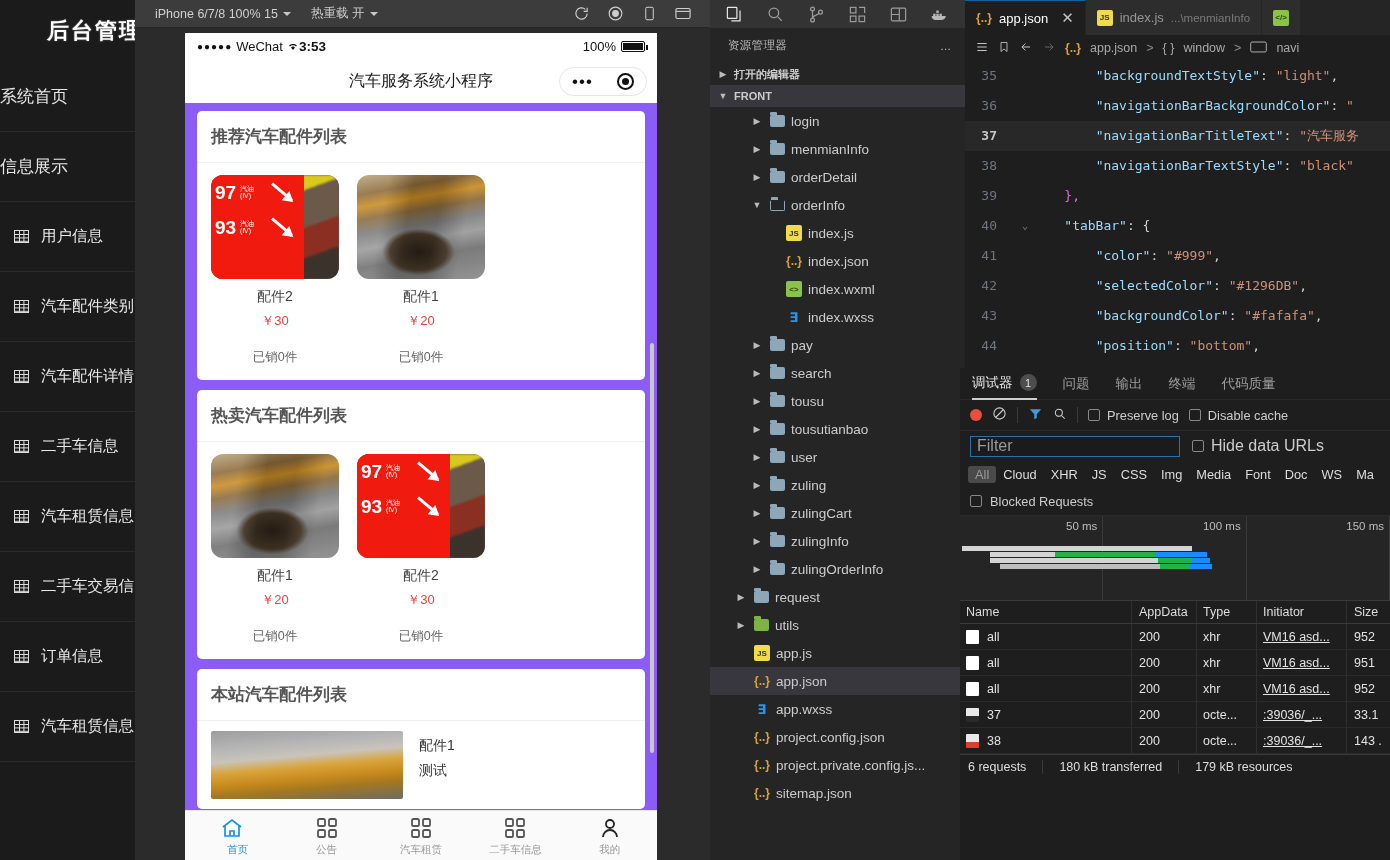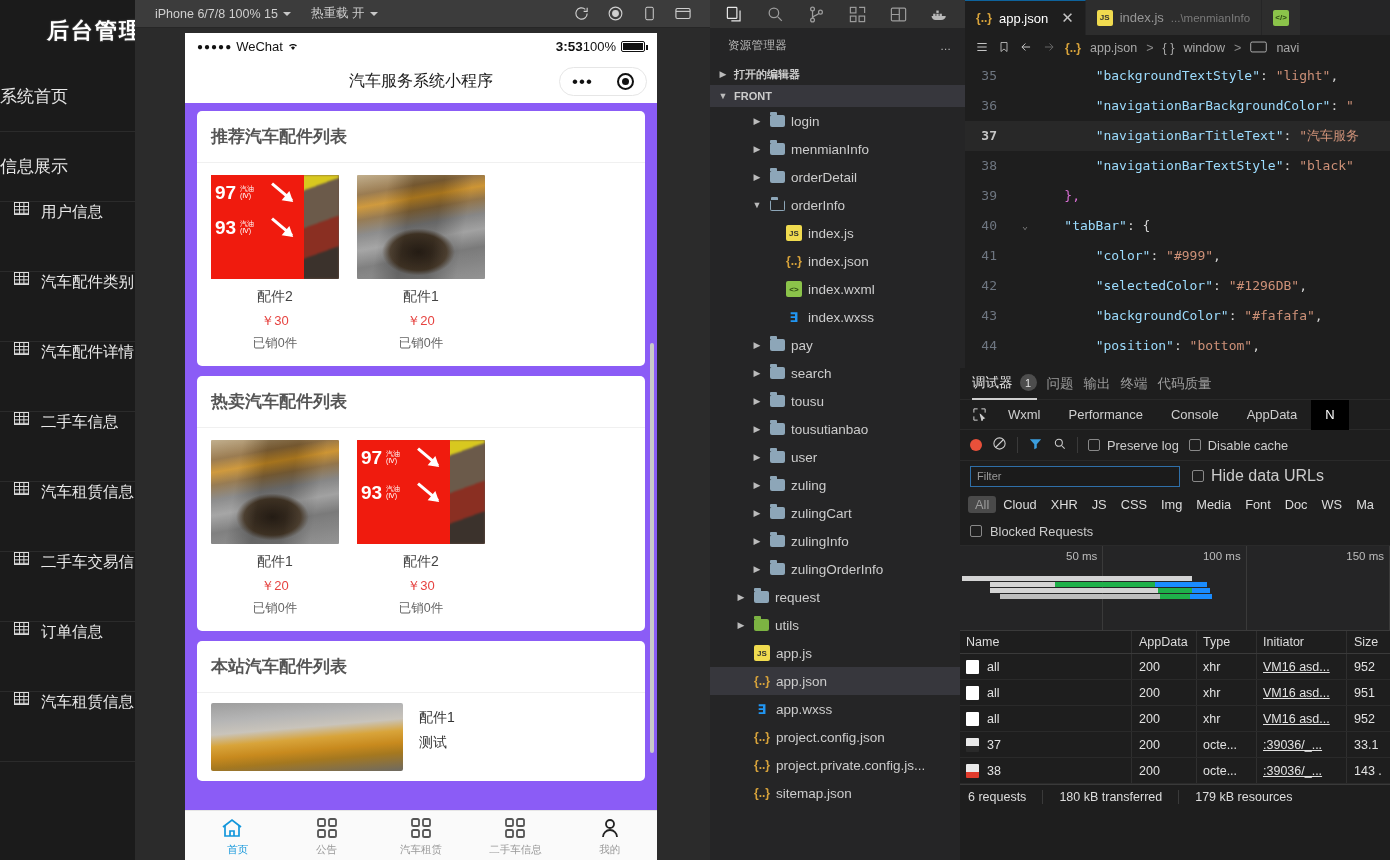--- a/index.html
+++ b/index.html
@@ -21,21 +21,21 @@
     font-size: 22px; font-weight: bold; letter-spacing: 2px; color: #fff;
     text-shadow: 0 0 2px rgba(255,255,255,.35);
   }
   .admin-link {
     height: 70px; display: flex; align-items: center; padding-left: 0px;
     font-size: 17px; color: #e6e6e6; border-bottom: 1px solid #2b2b2b;
     white-space: nowrap;
   }
   .admin-link.root-link { padding-left: 0; }
   .admin-item {
-    height: 70px; display: flex; gap: 12px;
+    height: 70px; display: flex; align-items: center; gap: 12px;
     padding-left: 14px; font-size: 15.5px; color: #e9e9e9;
     border-bottom: 1px solid #2b2b2b; white-space: nowrap;
   }
   .grid-ico {
     width: 15px; height: 13px; flex: 0 0 auto; position: relative;
     border: 1.4px solid #dcdcdc;
   }
   .grid-ico::before, .grid-ico::after {
     content: ""; position: absolute; background: #dcdcdc;
   }
@@ -65,21 +65,21 @@
   .phone {
     position: absolute; left: 50px; top: 33px; width: 472px; height: 827px;
     background: #fff; overflow: hidden;
   }
   .status-bar {
     height: 26px; display: flex; align-items: center; padding: 0 12px;
     font-size: 13px; color: #111; background: #fff;
   }
   .sb-left { display: flex; align-items: center; gap: 4px; }
   .sb-dots { letter-spacing: 1px; font-size: 10px; }
-  .sb-center { flex: 1; text-align: right; font-weight: 600; font-size: 13.5px; }
+  .sb-center { flex: 1; text-align: left; font-weight: 600; font-size: 13.5px; }
   .sb-right { display: flex; align-items: center; gap: 5px; }
   .battery { width: 24px; height: 11px; border: 1.5px solid #111; border-radius: 2px; position: relative; }
   .battery::after { content: ""; position: absolute; right: -4px; top: 3px; width: 2px; height: 5px; background: #111; }
   .battery i { position: absolute; inset: 1px; background: #111; display: block; }
 
   .nav-bar {
     height: 44px; background: #fff; display: flex; align-items: center;
     justify-content: center; position: relative;
   }
   .nav-title { font-size: 16px; color: #1a1a1a; }
@@ -97,24 +97,24 @@
     position: absolute; left: 0; right: 0; top: 70px; bottom: 50px;
     background: #8b5cf6; overflow: hidden; padding: 8px 12px 0 12px;
   }
   .card { background: #fff; border-radius: 5px; margin-bottom: 10px; overflow: hidden; }
   .card-hd {
     padding: 14px 14px; font-size: 17px; font-weight: bold; color: #555;
     border-bottom: 1px solid #f0f0f0;
   }
   .goods-row { display: flex; padding: 12px 14px 14px 14px; gap: 18px; }
   .goods { width: 128px; }
-  .goods-img { width: 128px; height: 104px; border-radius: 1px; overflow: hidden; position: relative; }
+  .goods-img { width: 128px; height: 104px; border-radius: 12px; overflow: hidden; position: relative; }
   .goods-name { text-align: center; font-size: 14px; color: #444; margin-top: 9px; }
   .goods-price { text-align: center; font-size: 13px; color: #e64340; margin-top: 6px; }
-  .goods-sold { text-align: center; font-size: 12.5px; color: #666; margin-top: 5px; }
+  .goods-sold { text-align: center; font-size: 12.5px; color: #666; margin-top: 19px; }
   .list-row { display: flex; padding: 10px 14px; gap: 16px; align-items: flex-start; }
   .list-img { width: 192px; height: 68px; border-radius: 2px; overflow: hidden; }
   .list-txt { padding-top: 6px; }
   .list-title { font-size: 14px; color: #333; }
   .list-sub { font-size: 14px; color: #333; margin-top: 7px; }
 
   
   .ph-oil {
     width: 100%; height: 100%;
     background:
@@ -254,21 +254,21 @@
   .s { color: #ce9178; }
   .p { color: #d4d4d4; }
   .b { color: #da70d6; }
 
   
   .debugger {
     position: absolute; left: 960px; top: 368px; width: 430px; height: 492px;
     background: #1e1e1e; color: #cccccc;
   }
   .dbg-tabs {
-    height: 32px; display: flex; align-items: center; gap: 10px; padding-left: 12px;
+    height: 32px; display: flex; align-items: center; gap: 26px; padding-left: 12px;
     font-size: 13.5px; color: #9d9d9d; border-bottom: 1px solid #2a2a2a;
   }
   .dbg-tab { display: flex; align-items: center; gap: 7px; height: 32px; }
   .dbg-tab.active { color: #e7e7e7; border-bottom: 2px solid #cfcfcf; }
   .badge-n {
     min-width: 17px; height: 17px; border-radius: 9px; background: #4d4d4d;
     color: #e3e3e3; font-size: 11px; display: flex; align-items: center; justify-content: center; padding: 0 5px;
   }
   .dvt-tabs {
     height: 30px; display: flex; align-items: center; gap: 0; padding-left: 4px;
@@ -283,21 +283,21 @@
   }
   .rec-dot { width: 12px; height: 12px; border-radius: 50%; background: #e8503a; }
   .vsep { width: 1px; height: 16px; background: #3a3a3a; }
   .ckbox { width: 12px; height: 12px; border: 1px solid #888; border-radius: 2px; display: inline-block; }
   .ck-lbl { display: flex; align-items: center; gap: 7px; }
   .filter-row {
     height: 30px; display: flex; align-items: center; gap: 12px; padding: 0 10px;
   }
   .filter-input {
     width: 210px; height: 21px; background: #1b1b1b; border: 1px solid #2f6fa8;
-    color: #9a9a9a; font-size: 11px; padding: 0 6px; display: flex; align-items: center;
+    color: #9a9a9a; font-size: 16px; padding: 0 6px; display: flex; align-items: center;
   }
   .types-row {
     height: 26px; display: flex; align-items: center; gap: 0; padding-left: 8px;
     font-size: 12.8px; color: #dcdcdc;
   }
   .type-chip { padding: 1px 7px; border-radius: 3px; }
   .type-chip.on { background: #4a4a4a; color: #9b9b9b; }
   .blocked-row { height: 28px; display: flex; align-items: center; gap: 8px; padding-left: 10px; font-size: 12.8px; }
   .waterfall {
     height: 85px; margin: 0 0 0 0; border-top: 1px solid #2a2a2a; position: relative;
@@ -858,43 +858,20 @@
         <span>输出</span>
       </div>
       <div class="dbg-tab">
         <span>终端</span>
       </div>
       <div class="dbg-tab">
         <span>代码质量</span>
       </div>
     </div>
 
-    <div class="dvt-tabs">
-      <div class="dvt-pick">
-        <svg width="15" height="15" viewBox="0 0 24 24" fill="none" stroke="#cfcfcf" stroke-width="1.6">
-          <path d="M3 3h6M3 3v6M21 3h-6M21 3v6M3 21h6M3 21v-6"></path>
-            <path d="M13 11l7 7-3 1-1 3z" fill="#cfcfcf"></path>
-        </svg>
-      </div>
-      <div class="dvt-tab">
-        <span>Wxml</span>
-      </div>
-      <div class="dvt-tab">
-        <span>Performance</span>
-      </div>
-      <div class="dvt-tab">
-        <span>Console</span>
-      </div>
-      <div class="dvt-tab">
-        <span>AppData</span>
-      </div>
-      <div class="dvt-tab active">
-        <span>N</span>
-      </div>
-    </div>
 
     <div class="net-ctrls">
       <span class="rec-dot"></span>
       <span>
         <svg width="15" height="15" viewBox="0 0 24 24" fill="none" stroke="#cfcfcf" stroke-width="1.7">
             <circle cx="12" cy="12" r="9"></circle>
             <path d="M6 18L18 6"></path>
           </svg>
       </span>
       <span class="vsep"></span>

